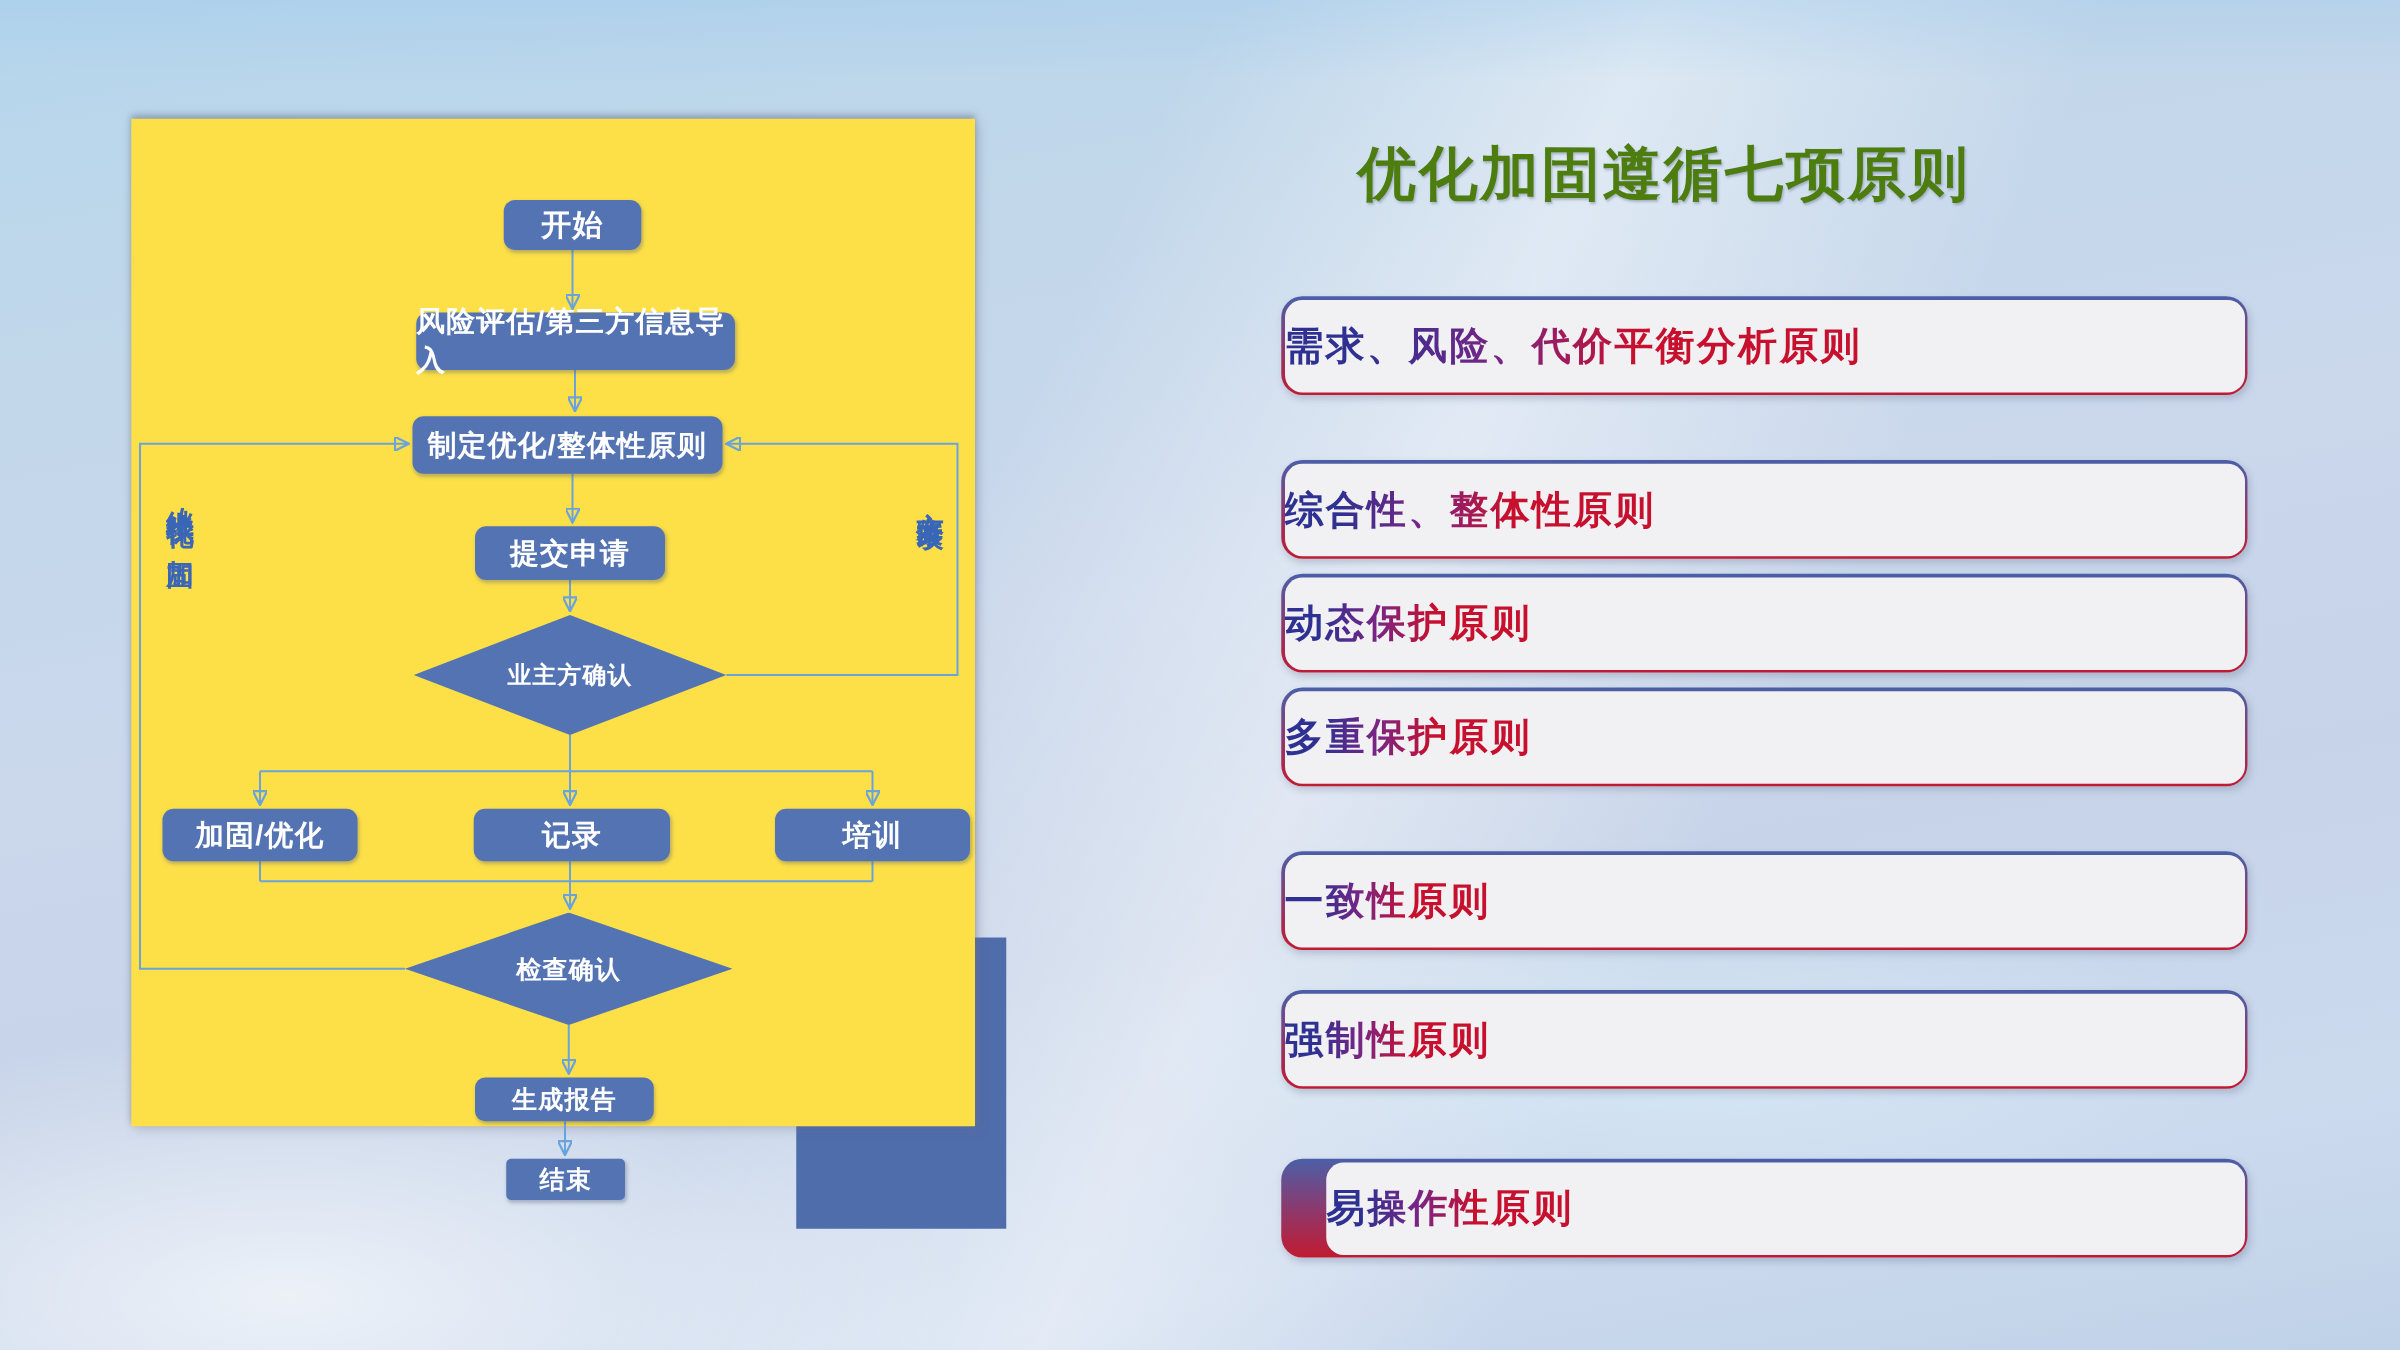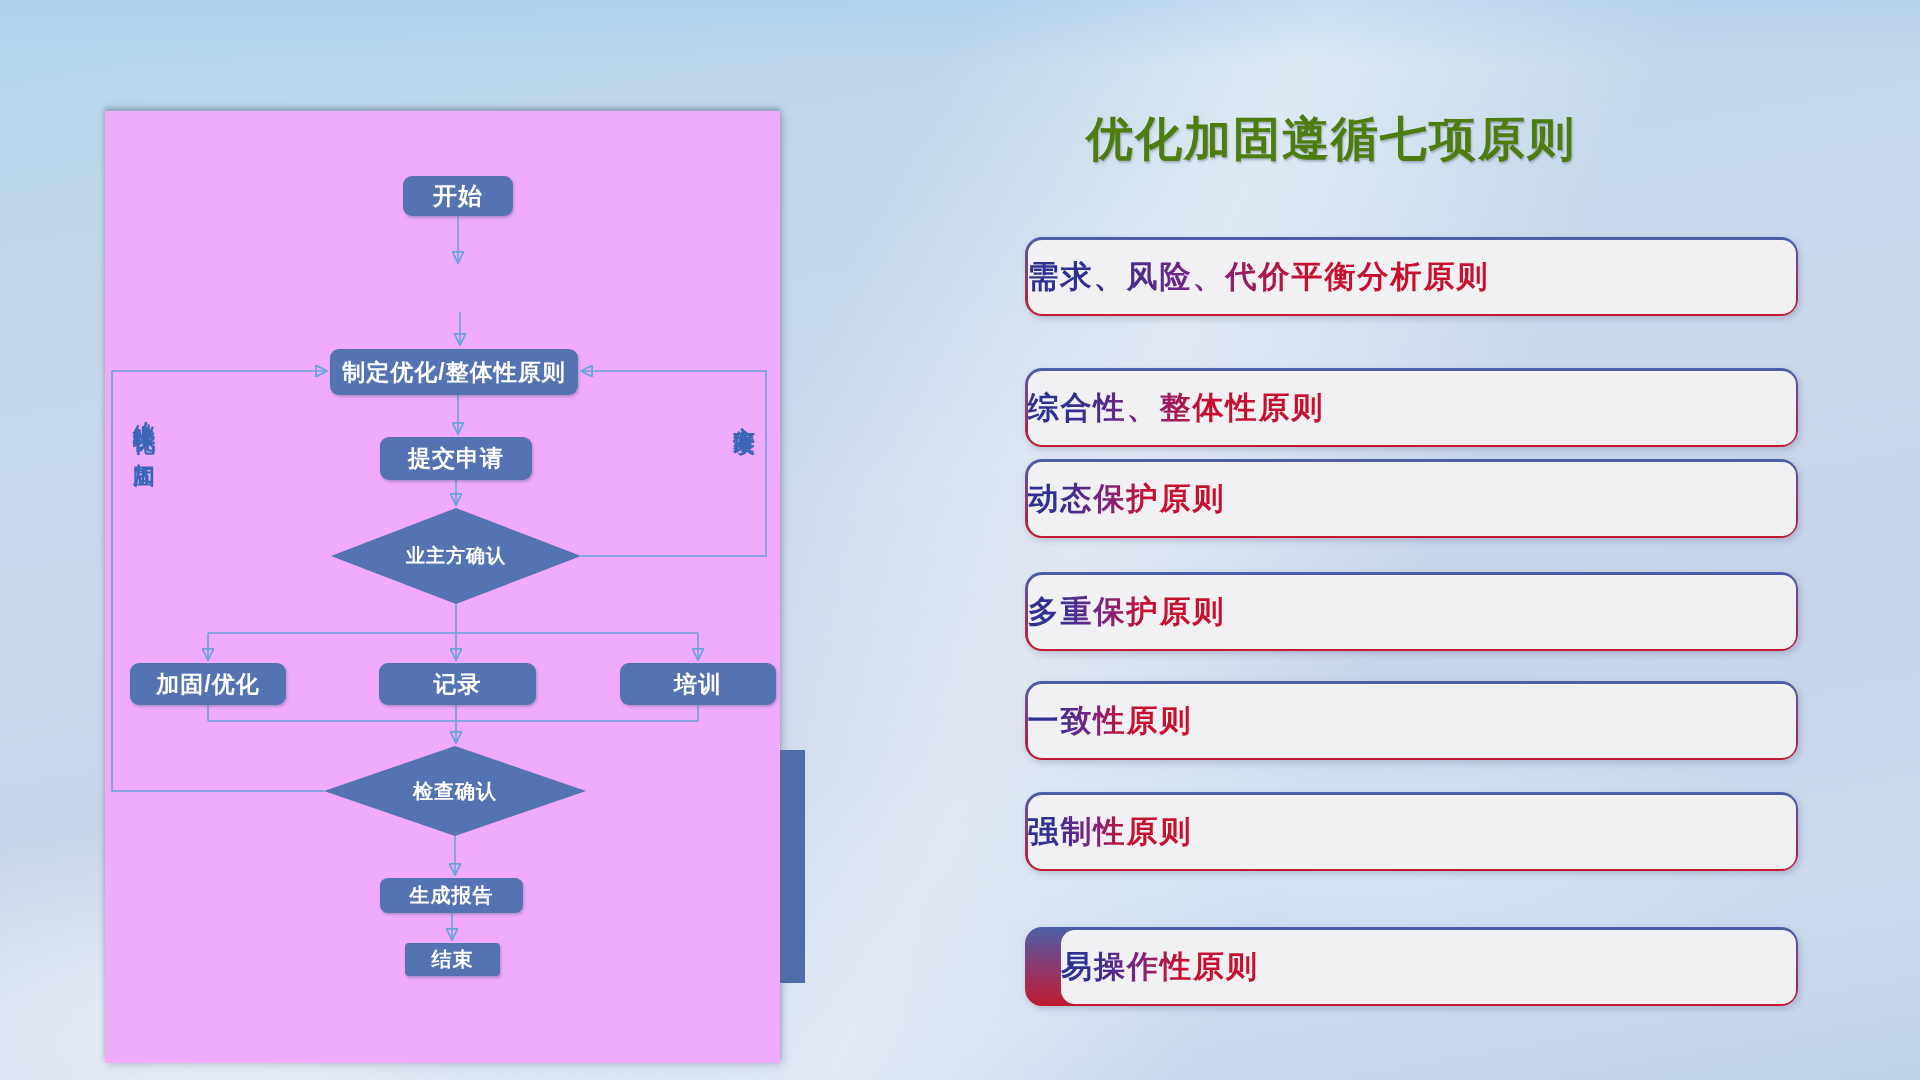--- a/index.html
+++ b/index.html
@@ -15,23 +15,23 @@
     pointer-events:none; }
   .bg-streak2 { position:absolute; inset:0;
     background:radial-gradient(ellipse 900px 360px at 12% 96%, rgba(255,255,255,0.65), rgba(255,255,255,0) 60%),
                radial-gradient(ellipse 700px 200px at 70% 78%, rgba(225,248,255,0.5), rgba(255,255,255,0) 65%),
                linear-gradient(180deg, rgba(160,200,235,0.35) 0%, rgba(255,255,255,0) 6%);
     pointer-events:none; }
 
   
   .card-shadow-rect { position:absolute; left:637px; top:750px; width:168px; height:233px;
     background:#4f6cab; }
-  .flow-card { position:absolute; left:105px; top:95px; width:675px; height:952px;
-    background:#f0abfc;
-    box-shadow:0 -3px 5px rgba(100,110,135,0.5), 3px 3px 8px rgba(110,120,145,0.28);margin-top:16px; }
+  .flow-card { position:absolute; left:105px; top:95px; width:675px; height:806px;
+    background:#fde047;
+    box-shadow:0 -3px 5px rgba(100,110,135,0.5), 3px 3px 8px rgba(110,120,145,0.28); }
 
   .fnode { position:absolute; background:#5473b3; color:#ffffff; font-weight:bold;
     display:flex; align-items:center; justify-content:center; border-radius:9px;
     letter-spacing:1px; box-shadow:1px 2px 3px rgba(70,85,120,0.35); }
   .fdiamond { position:absolute; background:#5473b3; color:#ffffff; font-weight:bold;
     display:flex; align-items:center; justify-content:center;
     clip-path:polygon(50% 0, 100% 50%, 50% 100%, 0 50%); letter-spacing:1px; }
 
   .vlabel { position:absolute; writing-mode:vertical-rl; text-orientation:upright;
     color:#3a66b8; font-weight:bold; font-size:22px; letter-spacing:3px; line-height:1; }
@@ -86,20 +86,21 @@
     <path d="M103 610 H593"></path>
     <path d="M351 610 V631" marker-end="url(#arr)"></path>
     <path d="M350 725 V763" marker-end="url(#arr)"></path>
     <path d="M347 802 V828" marker-end="url(#arr)"></path>
     <path d="M219 680 H7 V260 H221" marker-end="url(#arr)"></path>
     <path d="M476 445 H661 V260 H477" marker-end="url(#arr)"></path>
   </svg>
 
   <div class="fnode" style="left:298px;top:65px;width:110px;height:40px;font-size:24px;">开始</div>
 
+  <div class="fnode" style="left:228px;top:155px;width:255px;height:46px;font-size:23px;">风险评估/第三方信息导入</div>
 
   <div class="fnode" style="left:225px;top:238px;width:248px;height:46px;font-size:23px;">制定优化/整体性原则</div>
 
   <div class="fnode" style="left:275px;top:326px;width:152px;height:43px;font-size:23px;">提交申请</div>
 
   <div class="fdiamond" style="left:226px;top:397px;width:250px;height:96px;font-size:19px;">业主方确认</div>
 
   <div class="fnode" style="left:25px;top:552px;width:156px;height:42px;font-size:23px;">加固/优化</div>
 
   <div class="fnode" style="left:274px;top:552px;width:157px;height:42px;font-size:23px;">记录</div>
@@ -130,21 +131,21 @@
     <span class="gtext">综合性、整体性原则</span>
   </div>
 </div>
 
 <div class="principle" style="top:459px;">
   <div class="principle-inner">
     <span class="gtext">动态保护原则</span>
   </div>
 </div>
 
-<div class="principle" style="top:572px;">
+<div class="principle" style="top:550px;">
   <div class="principle-inner">
     <span class="gtext">多重保护原则</span>
   </div>
 </div>
 
 <div class="principle" style="top:681px;">
   <div class="principle-inner">
     <span class="gtext">一致性原则</span>
   </div>
 </div>

